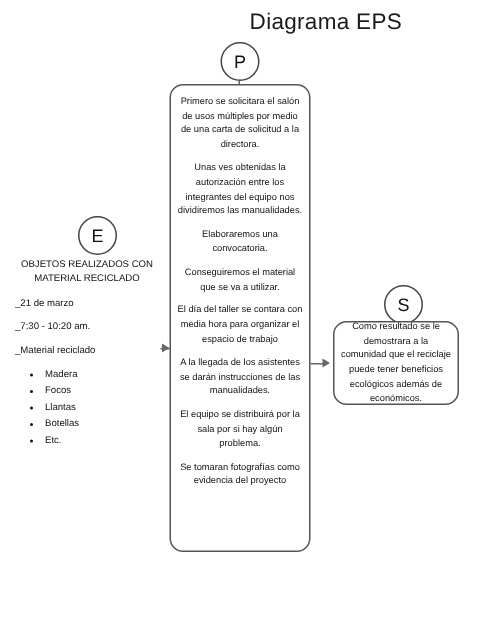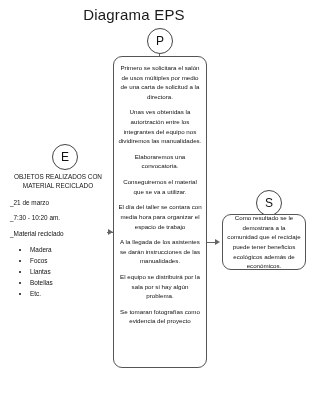--- a/index.html
+++ b/index.html
@@ -13,21 +13,21 @@
     font-family: "Liberation Sans", sans-serif;
     color: #000000;
     position: relative;
     overflow: hidden;
   }
   .title {
     position: absolute;
     top: 6px;
     left: 0;
     width: 268px;
-    text-align: center;
+    text-align: right;
     font-size: 15px;
     color: #1a1a1a;
     letter-spacing: 0.2px;
   }
   
   .circle {
     position: absolute;
     width: 26px;
     height: 26px;
     border: 1px solid #444444;

